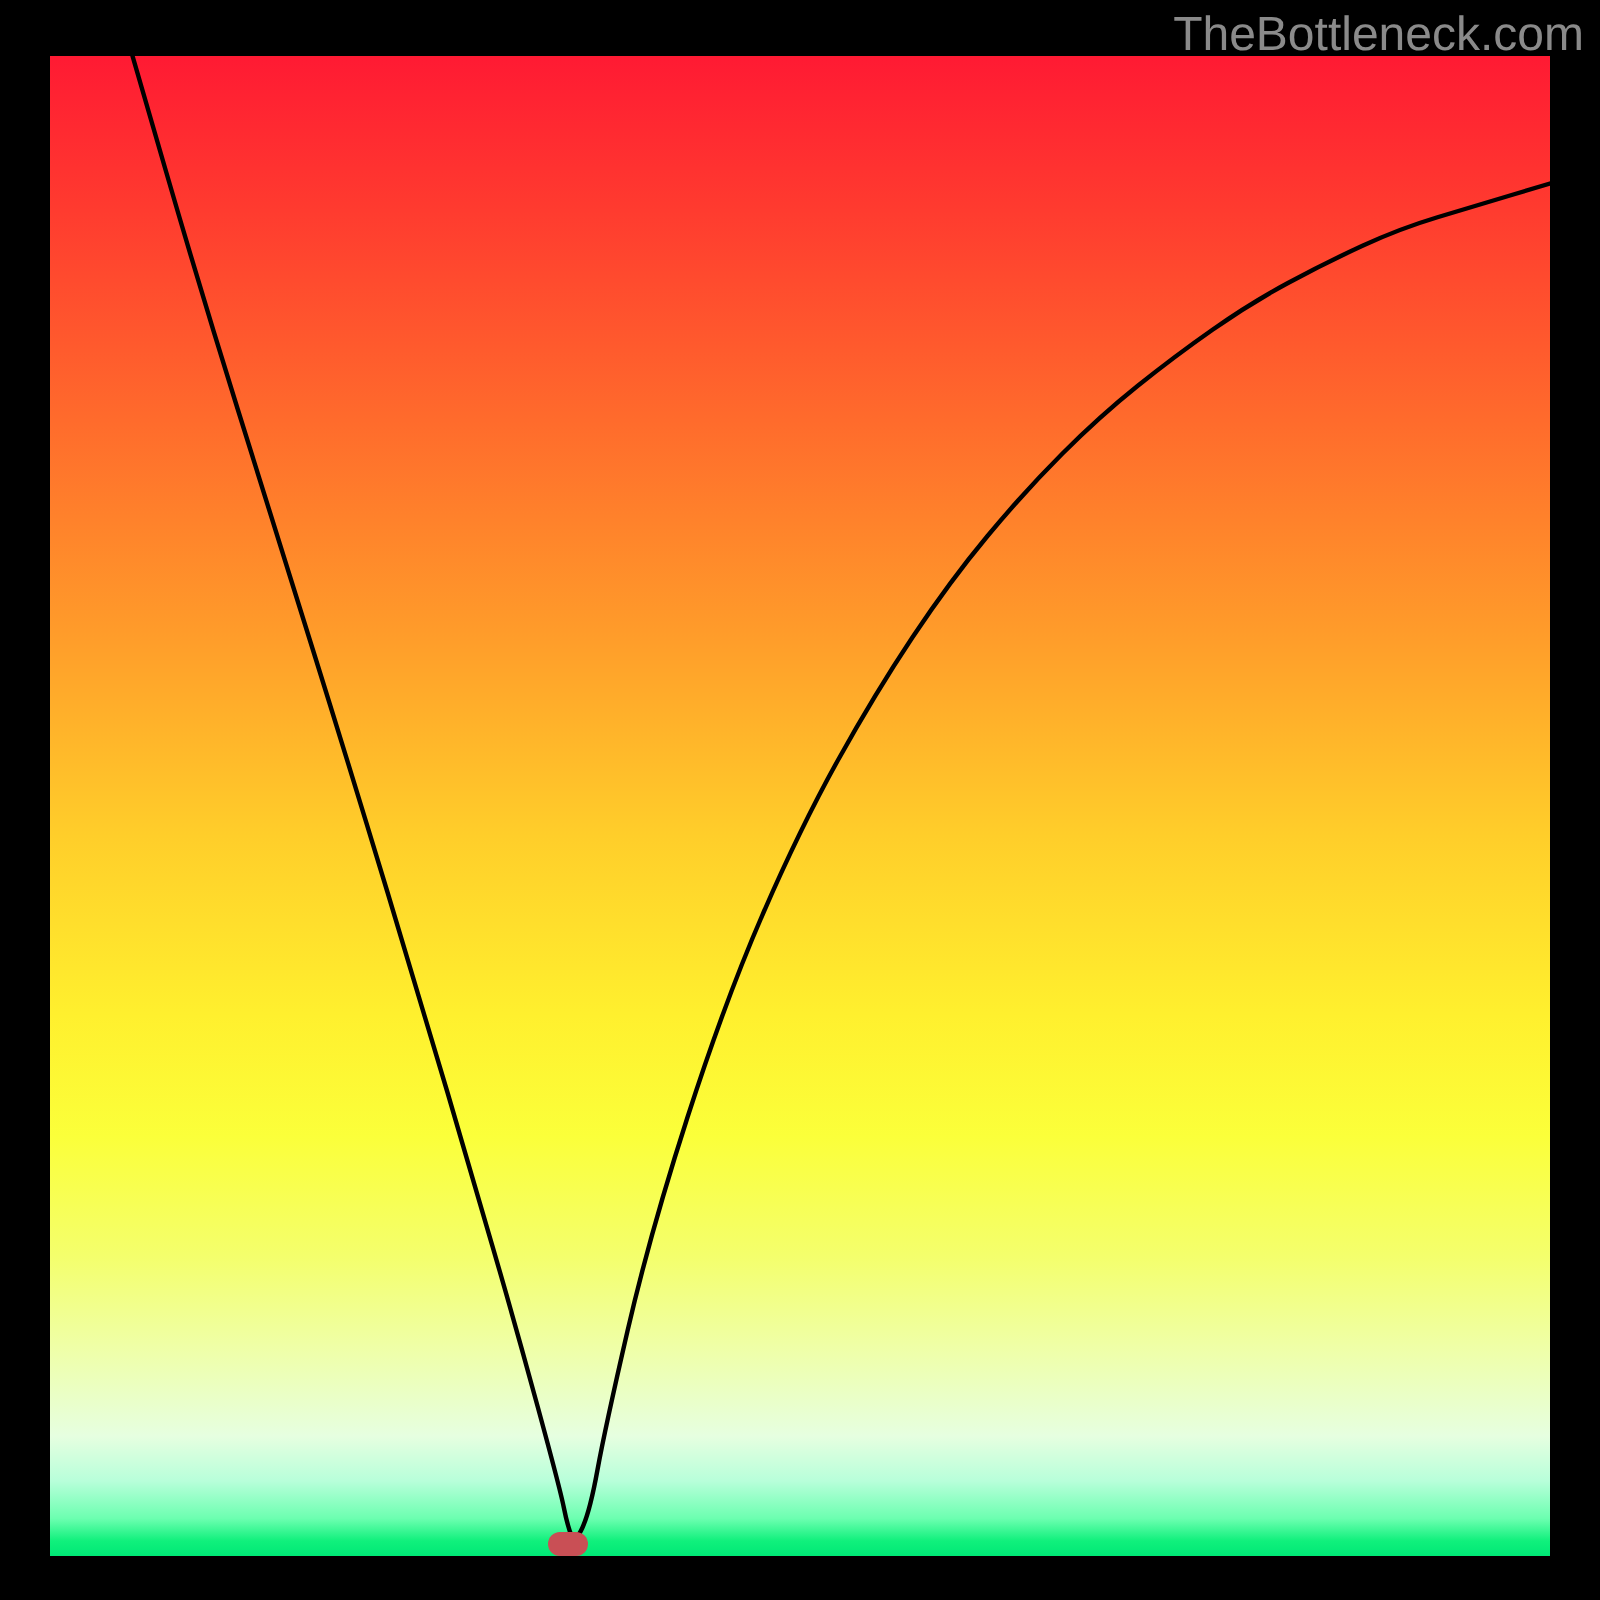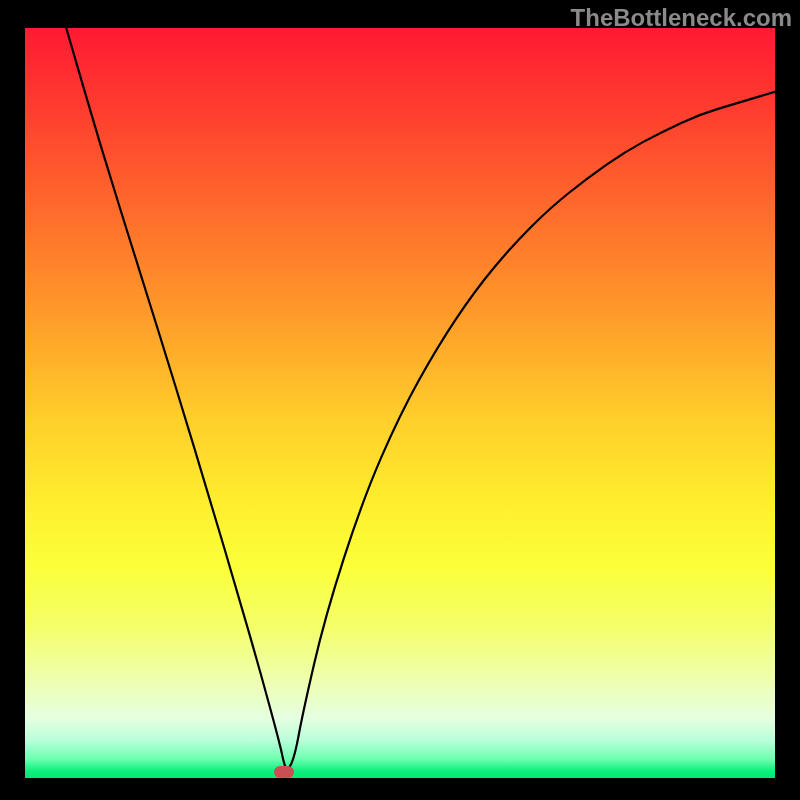--- a/index.html
+++ b/index.html
@@ -10,21 +10,21 @@
     position: relative;
     overflow: hidden;
   }
   .watermark {
     position: absolute;
     top: 4px;
     right: 8px;
     font-family: Arial, Helvetica, sans-serif;
     font-size: 24px;
     color: #8a8a8a;
-    font-weight: 700;
+    font-weight: 400;
     z-index: 10;
     margin-left: 16px;
   }
   .frame {
     position: absolute;
     top: 28px;
     left: 25px;
     width: 750px;
     height: 750px;
     background: linear-gradient(to bottom,

